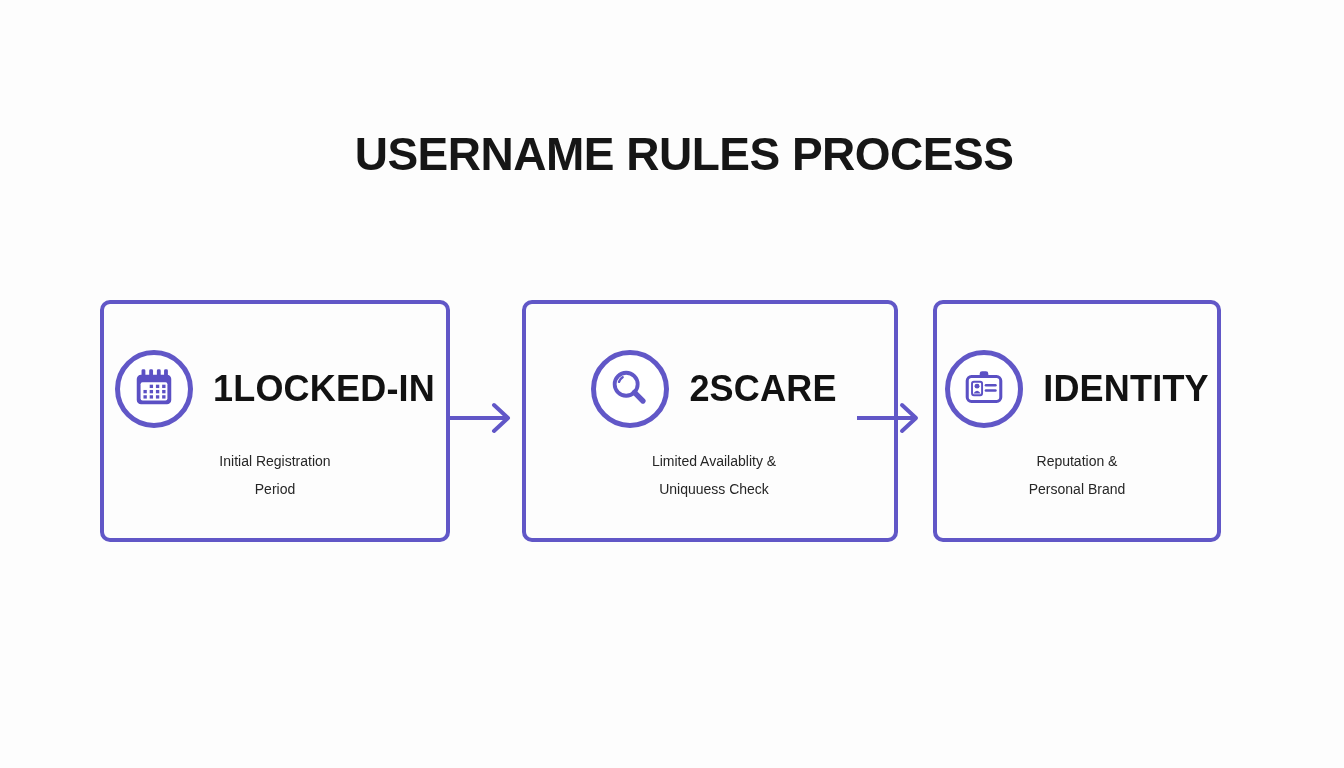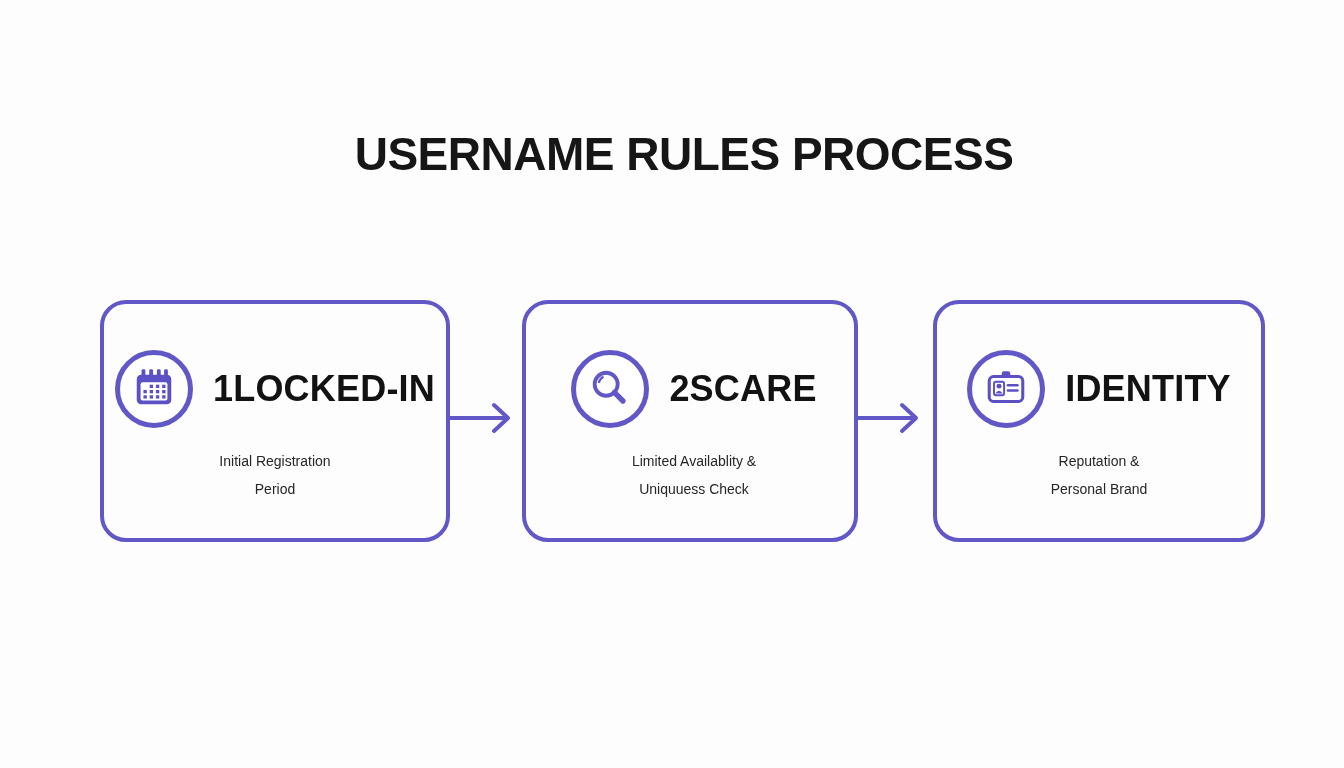--- a/index.html
+++ b/index.html
@@ -28,31 +28,31 @@
     font-weight: 800;
     letter-spacing: -0.5px;
     color: #161616;
     padding-left: 12px;
   }
   .step-card {
     position: absolute;
     top: 300px;
     height: 242px;
     border: 4px solid #6157C7;
-    border-radius: 26px;
+    border-radius: 10px;
     background: #fdfdfd;
     box-sizing: border-box;
     display: flex;
     flex-direction: column;
     align-items: center;
     padding-top: 46px;
   }
   .card-1 { left: 100px; width: 350px; }
-  .card-2 { left: 522px; width: 336px; padding-left: 8px; }
-  .card-3 { left: 933px; width: 332px; }
+  .card-2 { left: 522px; width: 376px; padding-left: 8px; }
+  .card-3 { left: 933px; width: 288px; }
   .icon-row {
     display: flex;
     align-items: center;
     gap: 20px;
   }
   .icon-circle {
     width: 78px;
     height: 78px;
     border: 5px solid #6157C7;
     border-radius: 50%;

